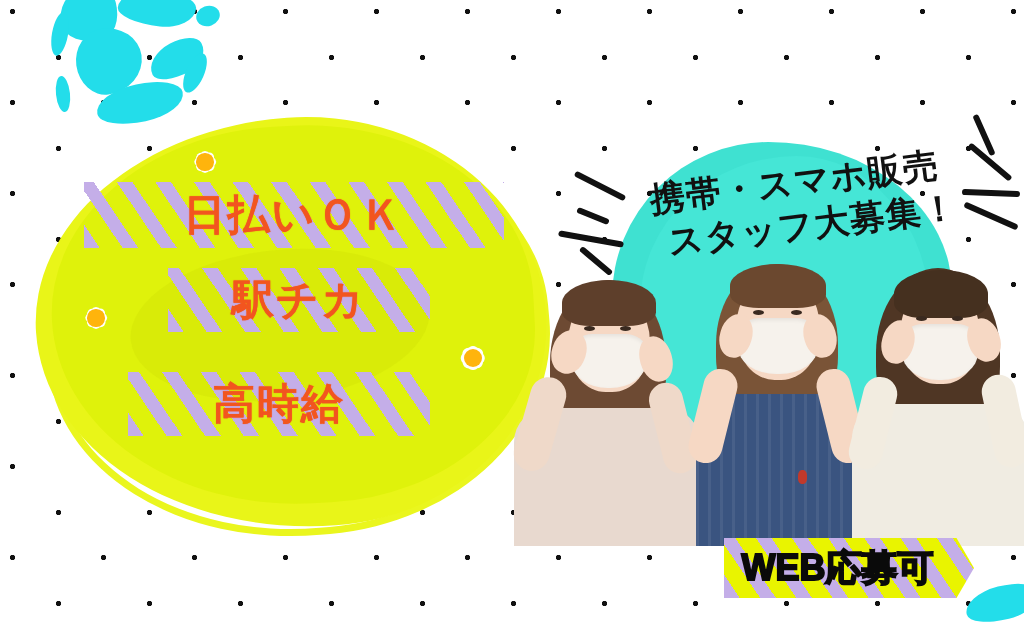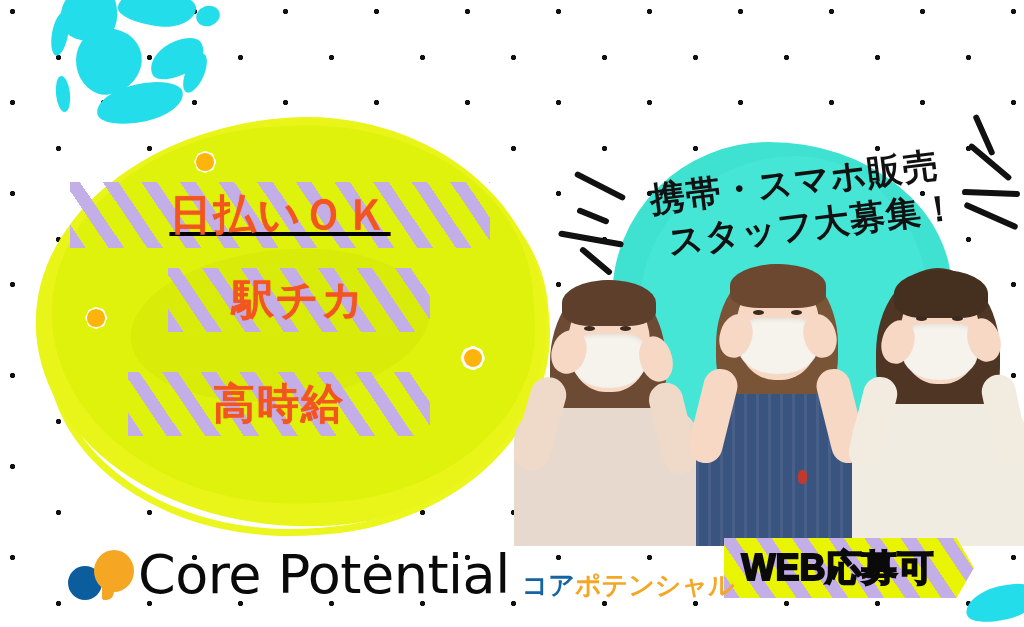--- a/index.html
+++ b/index.html
@@ -146,21 +146,21 @@
     justify-content: center;
   }
   .band-label {
     color: #f2551f;
     font-weight: 700;
     font-size: 42px;
     letter-spacing: 2px;
     white-space: nowrap;
     text-shadow: 0 0 1px #f2551f;
   }
-  .band1 { left: 70px;  top: 182px; width: 420px; height: 66px; text-decoration: underline; }
+  .band1 { left: 84px;  top: 182px; width: 420px; height: 66px; }
   .band2 { left: 168px; top: 268px; width: 262px; height: 64px; }
   .band3 { left: 128px; top: 372px; width: 302px; height: 64px; }
 
   
   .daisy {
     position: absolute;
     z-index: 12;
   }
   .daisy .petal {
     position: absolute;
@@ -482,24 +482,14 @@
       <div class="hand handL"></div>
       <div class="hand handR"></div>
     </div>
 
   </div>
 
   <div class="web-badge">
     <span class="label">WEB応募可</span>
   </div>
 
-  <div class="logo">
-    <div class="logo-mark">
-      <div class="bubble-blue"></div>
-      <div class="bubble-orange"></div>
-    </div>
-    <div class="logo-word">Core Potential</div>
-    <div class="logo-kana">
-      <span class="kana-blue">コア</span><span class="kana-orange">ポテンシャル</span>
-    </div>
-  </div>
 
 </div>
 
 </body></html>

